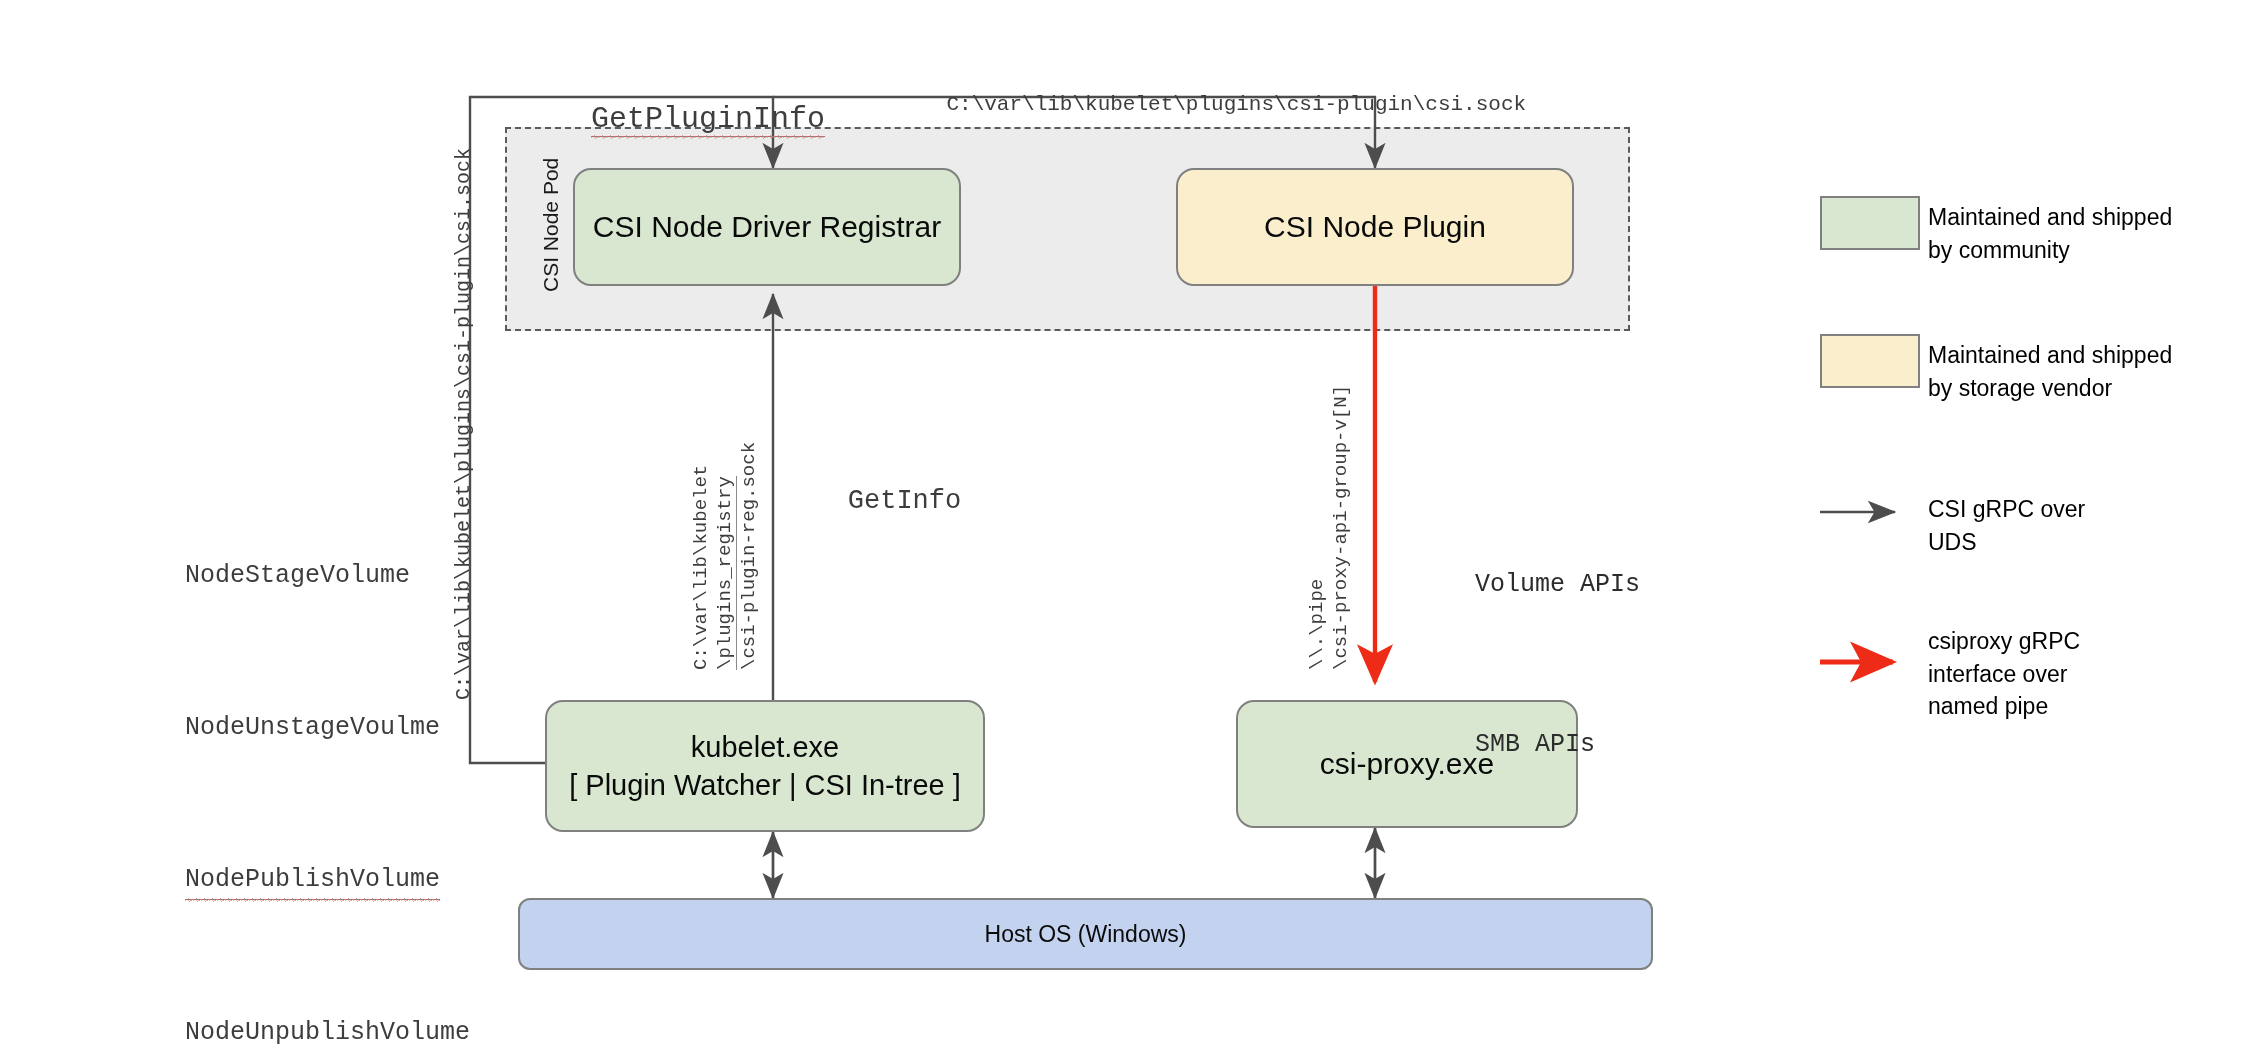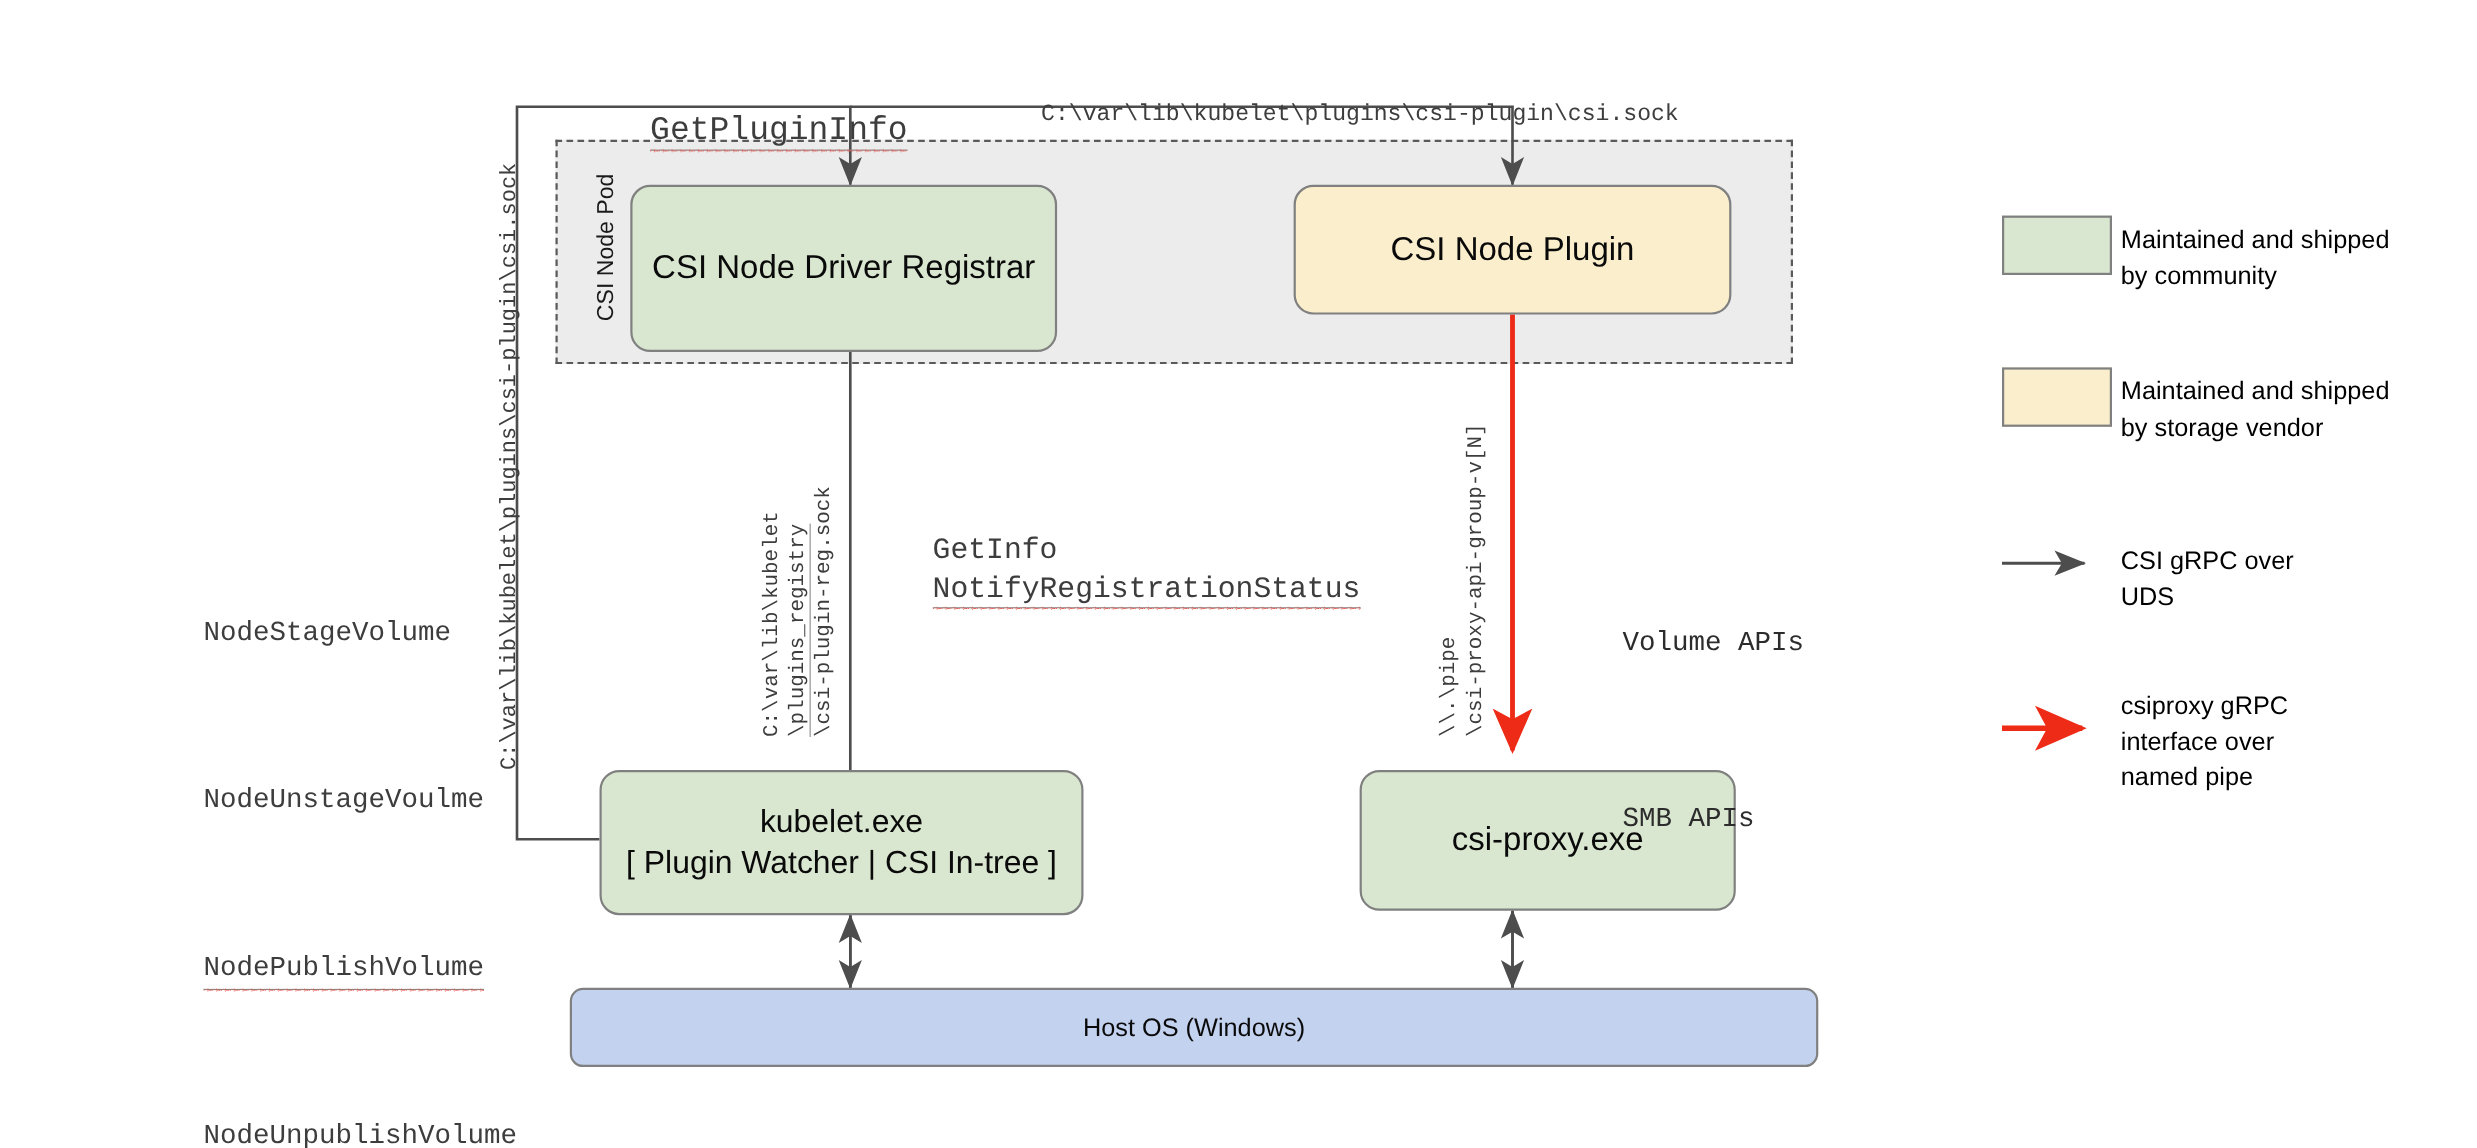--- a/index.html
+++ b/index.html
@@ -94,21 +94,21 @@
     </g>
 
     <g stroke="#4d4d4d" stroke-width="2.6" fill="none">
       <path d="M1820,512 L1895,512" marker-end="url(#ah-grey)"></path>
     </g>
     <g stroke="#ee2b16" stroke-width="5" fill="none">
       <path d="M1820,662 L1893,662" marker-end="url(#ah-red)"></path>
     </g>
   </svg>
 
-  <div class="node green" style="left:573px;top:168px;width:388px;height:152px;font-size:30px;">
+  <div class="node green" style="left:573px;top:168px;width:388px;height:118px;font-size:30px;">
     <span>CSI Node Driver Registrar</span>
   </div>
 
   <div class="node yellow" style="left:1176px;top:168px;width:398px;height:118px;font-size:30px;">
     <span>CSI Node Plugin</span>
   </div>
 
   <div class="node green" style="left:545px;top:700px;width:440px;height:132px;font-size:29px;flex-direction:column;">
     <span>kubelet.exe</span>
     <span>[ Plugin Watcher | CSI In-tree ]</span>
@@ -158,23 +158,20 @@
   <div class="vlabel vmono" style="left:714px;top:670px;font-size:19px;transform:rotate(-90deg);">
     <span class="ulgrey">\plugins_registry</span>
   </div>
   <div class="vlabel vmono" style="left:738px;top:670px;font-size:19px;transform:rotate(-90deg);">
     <span>\csi-plugin-reg.sock</span>
   </div>
 
   <div class="mono" style="left:783px;top:456px;font-size:27px;">
     <span>GetInfo</span>
   </div>
-  <div class="mono" style="left:783px;top:492px;font-size:27px;">
-    <span class="spell ulgrey">NotifyRegistrationStatus</span>
-  </div>
 
   <div class="vlabel vmono" style="left:1306px;top:670px;font-size:19px;transform:rotate(-90deg);">
     <span>\\.\pipe</span>
   </div>
   <div class="vlabel vmono" style="left:1330px;top:670px;font-size:19px;transform:rotate(-90deg);">
     <span>\csi-proxy-api-group-v[N]</span>
   </div>
 
   <div class="right-apis" style="left:1385px;top:445px;">
     <div>

